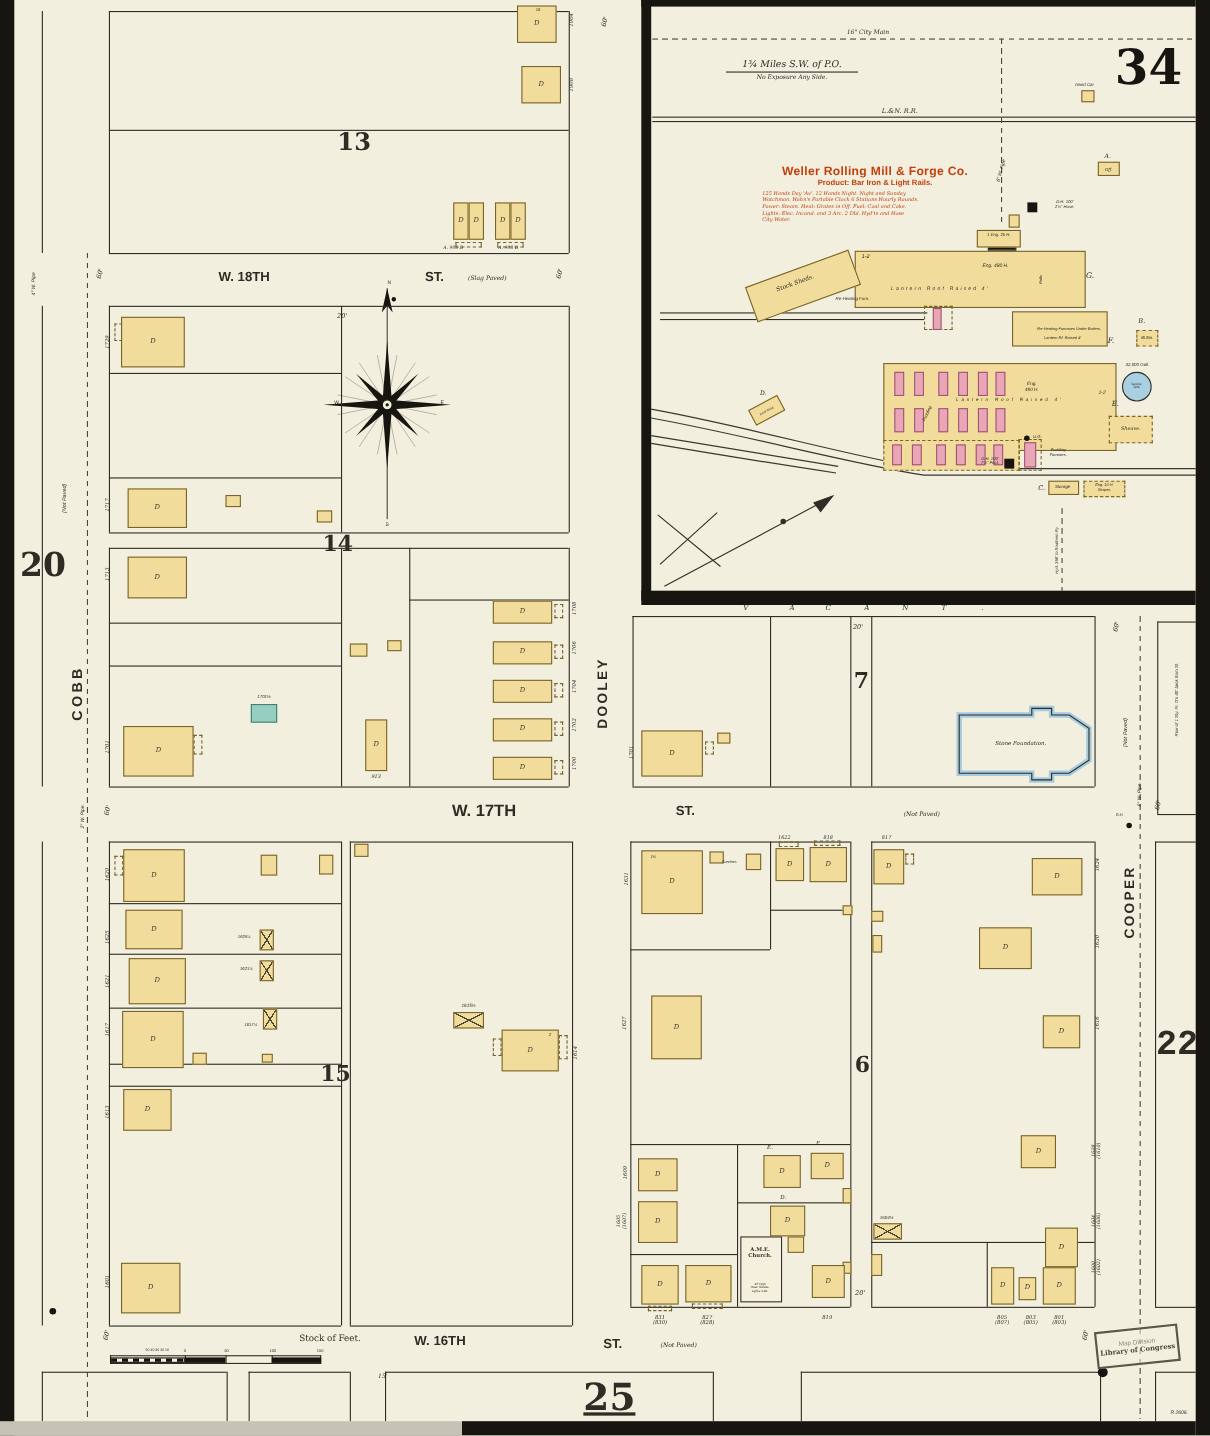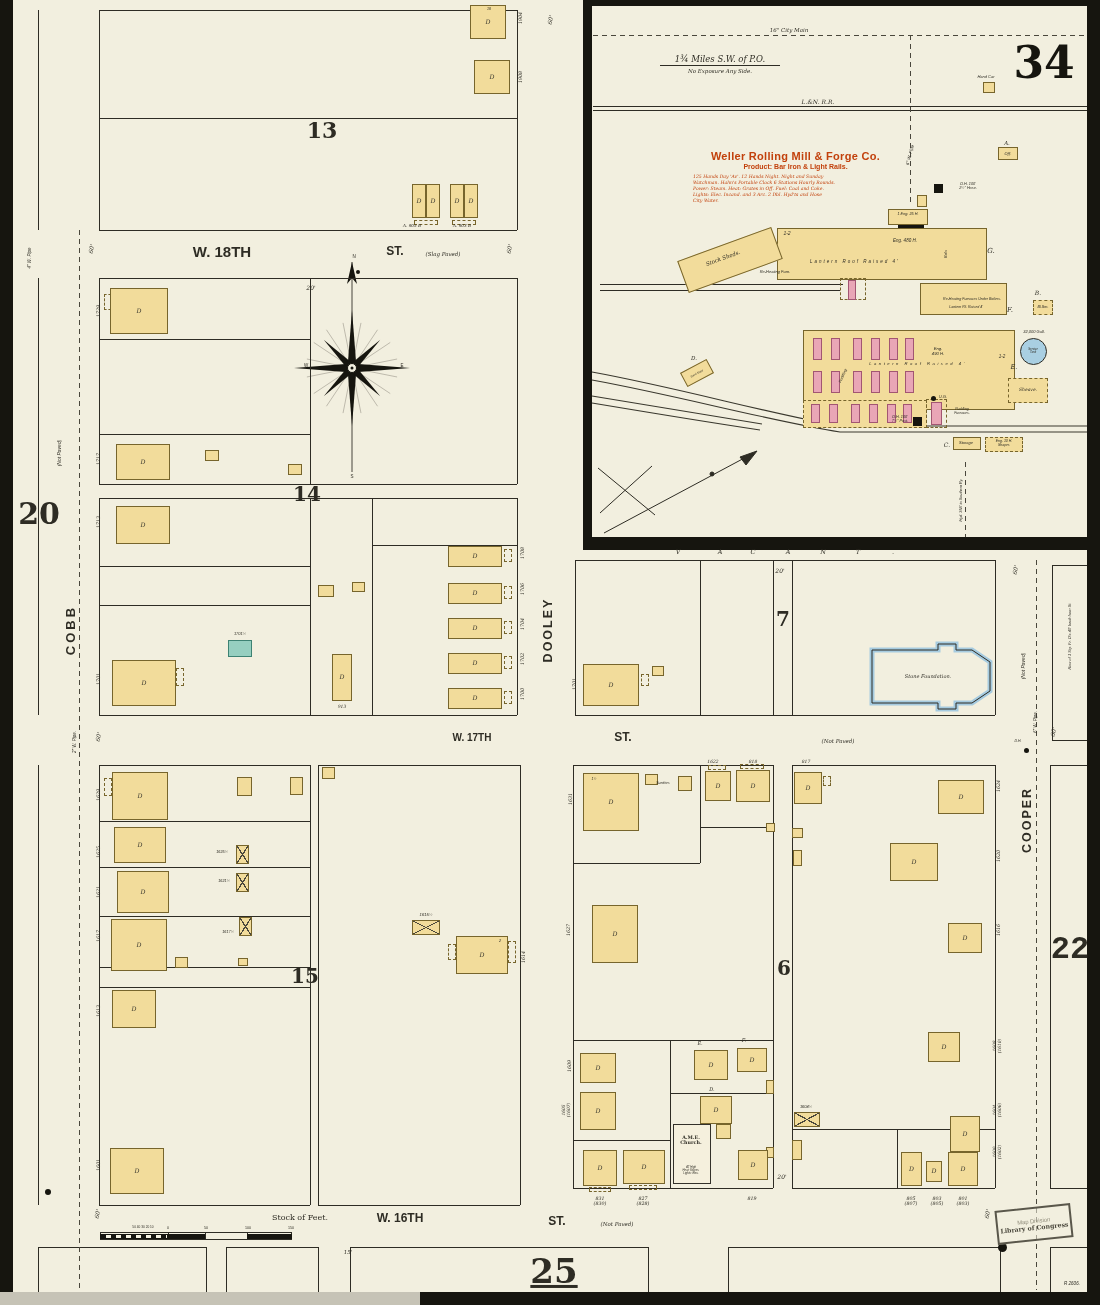--- a/index.html
+++ b/index.html
@@ -486,28 +486,28 @@
 7½" Post.</div>
       <div class="lab i f" style="left: 694px; top: 358px; font-size: 5.5px; transform: translate(-50%, -50%); letter-spacing: 0px;">D.</div>
       <div class="lab i" style="left: 697px; top: 374px; font-size: 2.8px; transform: translate(-50%, -50%) rotate(-28deg); letter-spacing: 0px;">Sand Shed</div>
       <div class="lab i f" style="left: 947px; top: 445px; font-size: 6px; transform: translate(-50%, -50%); letter-spacing: 0px;">C.</div>
       <div class="lab i" style="left: 966px; top: 443px; font-size: 4px; transform: translate(-50%, -50%); letter-spacing: 0px;">Storage</div>
       <div class="lab i" style="left: 1004px; top: 444px; font-size: 3.5px; transform: translate(-50%, -50%); letter-spacing: 0px;">Eng. 10 H.
 Shaper.</div>
       <div class="lab i" style="left: 961px; top: 500px; font-size: 3.8px; transform: translate(-50%, -50%) rotate(-90deg); letter-spacing: 0px;">Hyd. 358' to Southern Ry.</div>
       <div class="lab i" style="left: 1070px; top: 636px; font-size: 4px; transform: translate(-50%, -50%) rotate(-90deg); letter-spacing: 0px;">Row of 1 Sty. Fr. D's 40' back from St.</div>
       <div class="lab i f" style="left: 92px; top: 249px; font-size: 6px; transform: translate(-50%, -50%) rotate(-75deg); letter-spacing: 0px;">60'</div>
-      <div class="lab b" style="left: 222px; top: 252px; font-size: 15px; transform: translate(-50%, -50%); letter-spacing: 0px;">W. 18TH</div>
+      <div class="lab b" style="left: 222px; top: 252px; font-size: 12px; transform: translate(-50%, -50%); letter-spacing: 0px;">W. 18TH</div>
       <div class="lab b" style="left: 395px; top: 252px; font-size: 12px; transform: translate(-50%, -50%); letter-spacing: 0px;">ST.</div>
       <div class="lab i f" style="left: 443px; top: 254px; font-size: 5.5px; transform: translate(-50%, -50%); letter-spacing: 0px;">(Slag Paved)</div>
       <div class="lab i f" style="left: 510px; top: 249px; font-size: 6px; transform: translate(-50%, -50%) rotate(-75deg); letter-spacing: 0px;">60'</div>
       <div class="lab i f" style="left: 551px; top: 20px; font-size: 6px; transform: translate(-50%, -50%) rotate(-75deg); letter-spacing: 0px;">60'</div>
       <div class="lab i f" style="left: 311px; top: 288px; font-size: 6px; transform: translate(-50%, -50%); letter-spacing: 0px;">20'</div>
       <div class="lab i f" style="left: 99px; top: 737px; font-size: 6px; transform: translate(-50%, -50%) rotate(-75deg); letter-spacing: 0px;">60'</div>
-      <div class="lab b" style="left: 440px; top: 738px; font-size: 10px; transform: translate(-50%, -50%); letter-spacing: 0px; margin-left: 32px;">W. 17TH</div>
+      <div class="lab b" style="left: 440px; top: 738px; font-size: 15px; transform: translate(-50%, -50%); letter-spacing: 0px;">W. 17TH</div>
       <div class="lab b" style="left: 623px; top: 738px; font-size: 12px; transform: translate(-50%, -50%); letter-spacing: 0px;">ST.</div>
       <div class="lab i f" style="left: 838px; top: 741px; font-size: 5.5px; transform: translate(-50%, -50%); letter-spacing: 0px;">(Not Paved)</div>
       <div class="lab i f" style="left: 98px; top: 1214px; font-size: 6px; transform: translate(-50%, -50%) rotate(-75deg); letter-spacing: 0px;">60'</div>
       <div class="lab f" style="left: 300px; top: 1218px; font-size: 8px; transform: translate(-50%, -50%); letter-spacing: 0px;">Stock of Feet.</div>
       <div class="lab b" style="left: 400px; top: 1219px; font-size: 12px; transform: translate(-50%, -50%); letter-spacing: 0px;">W. 16TH</div>
       <div class="lab b" style="left: 557px; top: 1222px; font-size: 12px; transform: translate(-50%, -50%); letter-spacing: 0px;">ST.</div>
       <div class="lab i f" style="left: 617px; top: 1224px; font-size: 5.5px; transform: translate(-50%, -50%); letter-spacing: 0px;">(Not Paved)</div>
       <div class="lab" style="left: 143px; top: 1228px; font-size: 3.2px; transform: translate(-50%, -50%); letter-spacing: 0px;">50 40 30 20 10</div>
       <div class="lab" style="left: 168px; top: 1228px; font-size: 3.6px; transform: translate(-50%, -50%); letter-spacing: 0px;">0</div>
       <div class="lab" style="left: 206px; top: 1228px; font-size: 3.6px; transform: translate(-50%, -50%); letter-spacing: 0px;">50</div>

